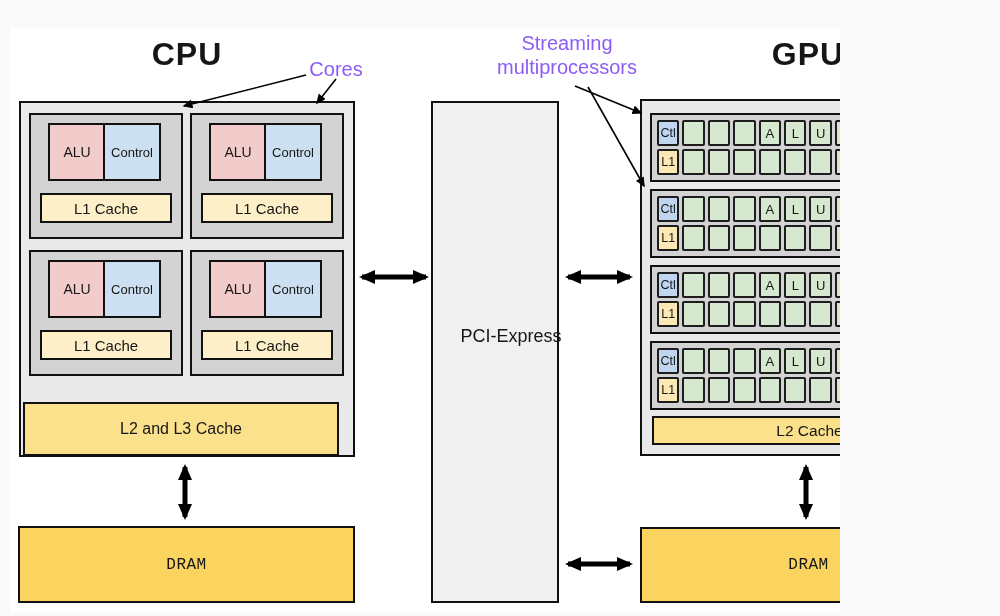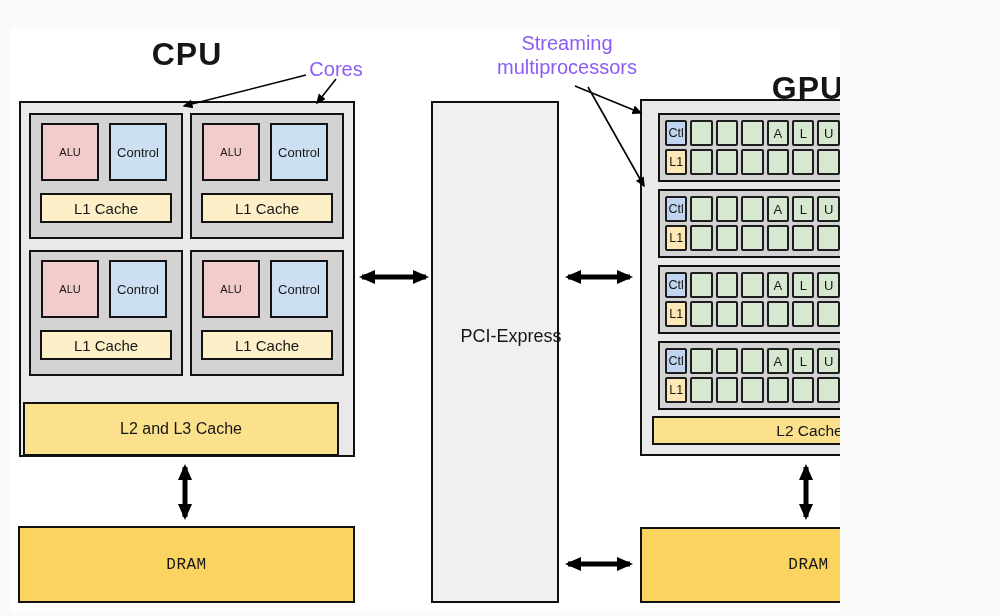--- a/index.html
+++ b/index.html
@@ -9,52 +9,52 @@
     --cache-gold:#fbe18b; --dram-gold:#fbd45f; --line-black:#000000;
   }
   *{box-sizing:border-box;margin:0;padding:0;font-family:"Liberation Sans","DejaVu Sans",sans-serif;}
   html,body{background:#fafafa;}
   .stage{position:relative;width:840px;height:616px;background:#fafafa;overflow:hidden;color:#161616;}
   .canvas{position:absolute;left:10px;top:28px;width:978px;height:584px;background:#ffffff;}
   .title{position:absolute;font-size:32px;font-weight:600;text-align:center;letter-spacing:1px;}
   .annot{position:absolute;font-size:20px;text-align:center;line-height:24px;color:#8b5cf6;}
   .chip{position:absolute;background:var(--chip-gray);border:2px solid #111;}
   .core{position:absolute;width:154px;height:126px;background:var(--unit-gray);border:2px solid #111;}
-  .alu-block{position:absolute;left:10px;top:8px;width:58px;height:58px;background:var(--alu-pink);
-    border:2px solid #111;display:flex;align-items:center;justify-content:center;font-size:11px;}
-  .control-block{position:absolute;left:78px;top:8px;width:58px;height:58px;background:var(--control-blue);
+  .alu-block{position:absolute;left:17px;top:8px;width:58px;height:58px;background:var(--alu-pink);
+    border:2px solid #111;display:flex;align-items:center;justify-content:center;font-size:14px;}
+  .control-block{position:absolute;left:72px;top:8px;width:58px;height:58px;background:var(--control-blue);
     border:2px solid #111;display:flex;align-items:center;justify-content:center;font-size:13px;}
   .l1-block{position:absolute;left:9px;top:78px;width:132px;height:30px;background:var(--l1-cream);
     border:2px solid #111;display:flex;align-items:center;justify-content:center;font-size:15px;}
   .bar{position:absolute;border:2px solid #111;display:flex;align-items:center;justify-content:center;font-size:15.5px;}
   .cpu-l2{left:2px;top:287px;width:316px;height:54px;background:var(--cache-gold);font-size:16px;margin-top:12px;}
   .gpu-l2{left:10px;top:315px;width:315px;height:29px;background:var(--cache-gold);}
   .dram{position:absolute;background:var(--dram-gold);border:2px solid #111;
     display:flex;align-items:center;justify-content:center;font-size:16px;letter-spacing:0.5px;font-family:Liberation Mono, monospace;}
   .pcie{position:absolute;left:431px;top:101px;width:128px;height:502px;background:var(--pcie-gray);border:2px solid #111;}
   .pcie span{position:absolute;left:16px;top:223px;width:100%;text-align:center;font-size:18px;}
-  .sm{position:absolute;left:16px;width:316px;height:69px;background:var(--unit-gray);border:2px solid #111;
+  .sm{position:absolute;left:8px;width:316px;height:69px;background:var(--unit-gray);border:2px solid #111;
     display:grid;grid-template-columns:repeat(12,1fr);grid-template-rows:1fr 1fr;gap:3px;padding:5px;}
   .cell{background:var(--cell-green);border:2px solid #1d1d1d;border-radius:2px;
     display:flex;align-items:center;justify-content:center;font-size:13px;line-height:1;}
   .cell.ctl{background:var(--ctl-blue);font-size:12.5px;}
   .cell.sml1{background:var(--sm-l1-cream);font-size:12.5px;}
   svg.arrows{position:absolute;left:0;top:0;width:1000px;height:616px;pointer-events:none;}
   svg.arrows line{stroke:var(--line-black);}
   .thick{stroke-width:5px;}
   .thin{stroke-width:1.6px;}
 </style>
 </head>
 <body>
 
 <div class="stage">
   <div class="canvas"></div>
 
   <div class="title" style="left:87px;top:36px;width:200px;">CPU</div>
-  <div class="title" style="left:708px;top:36px;width:200px;margin-top:34px;">GPU</div>
+  <div class="title" style="left:708px;top:36px;width:200px;">GPU</div>
   <div class="annot" style="left:276px;top:57px;width:120px;">Cores</div>
   <div class="annot" style="left:460px;top:31px;width:214px;">
     <div>Streaming</div>
     <div>multiprocessors</div>
   </div>
 
   <div class="chip" style="left:19px;top:101px;width:336px;height:356px;" id="cpu-box">
     <div class="bar cpu-l2">L2 and L3 Cache</div>
 
   <div class="core" style="left: 8px; top: 10px;">

